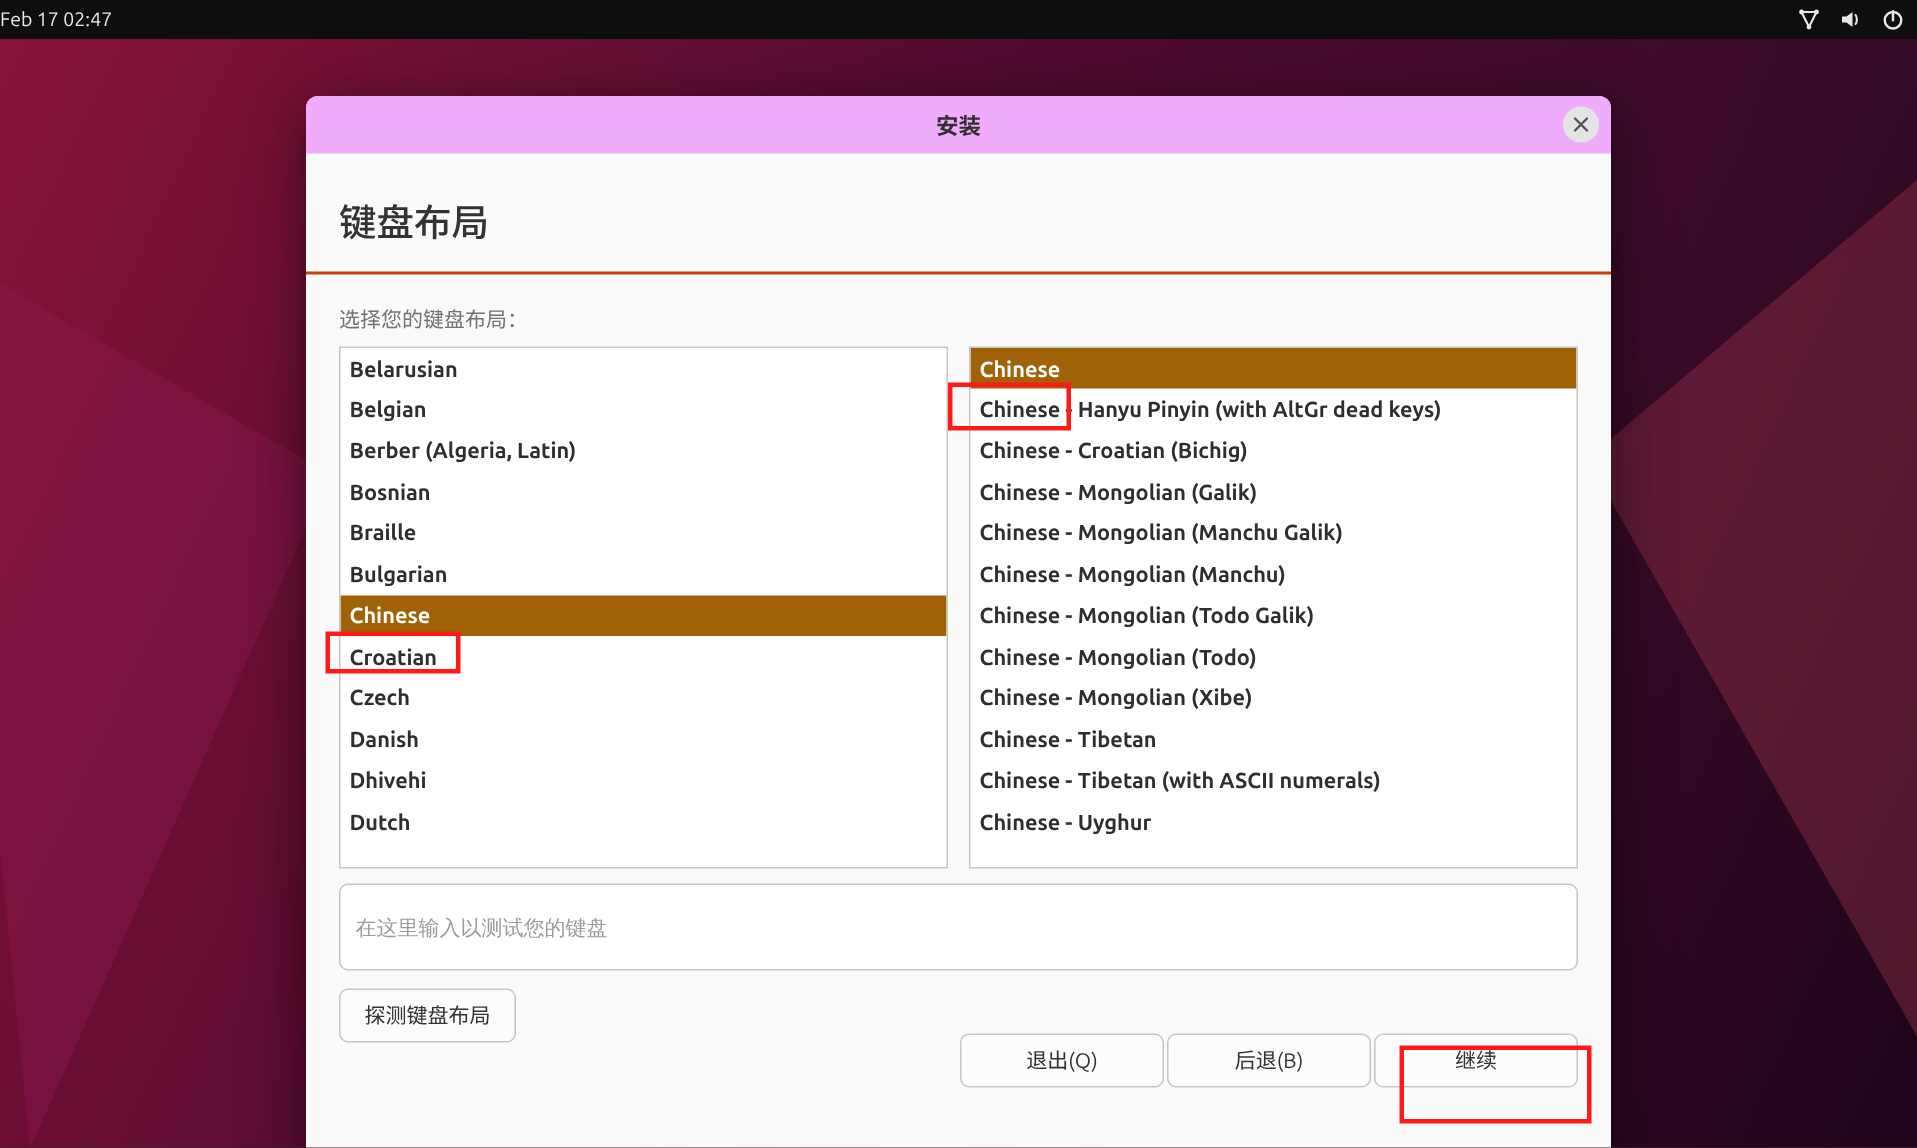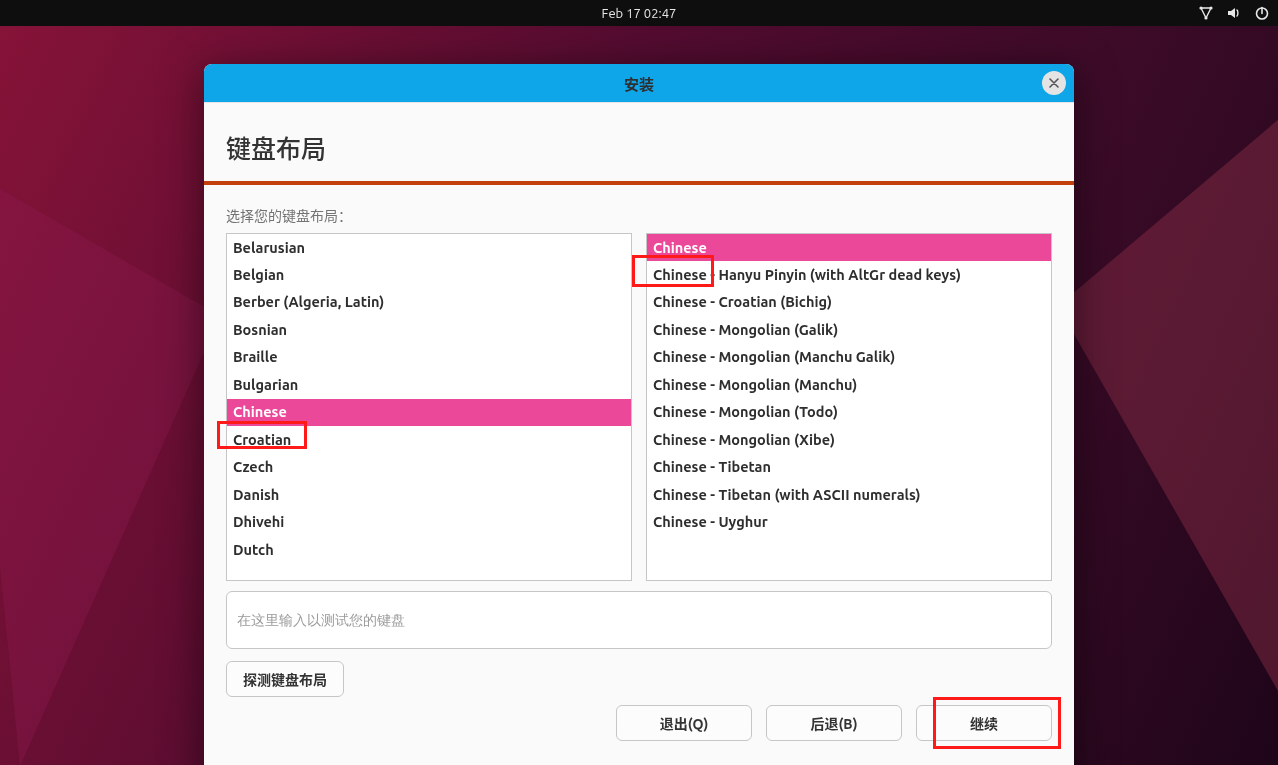--- a/index.html
+++ b/index.html
@@ -14,21 +14,20 @@
   }
   
   .topbar {
     position: absolute;
     top: 0; left: 0; right: 0;
     height: 26px;
     background: #0e0e0e;
     color: #e7e7e7;
     display: flex;
     align-items: center;
-    justify-content: center;
     font-size: 13px;
   }
   .topbar .sys-right {
     position: absolute;
     right: 8px;
     top: 0;
     height: 26px;
     display: flex;
     align-items: center;
     gap: 12px;
@@ -66,21 +65,21 @@
   }
   .titlebar {
     height: 38px;
     border-bottom: 1px solid #e5e5e5;
     display: flex;
     align-items: center;
     justify-content: center;
     position: relative;
     font-weight: 600;
     font-size: 15px;
-    background: #0ea5e9;
+    background: #f0abfc;
     border-radius: 8px 8px 0 0;
   }
   .titlebar .close {
     position: absolute;
     right: 8px;
     top: 50%;
     transform: translateY(-50%);
     width: 24px; height: 24px;
     border-radius: 50%;
     background: #e4e4e4;
@@ -96,21 +95,21 @@
     flex: 1;
     display: flex;
     flex-direction: column;
     position: relative;
   }
   .heading-row {
     padding: 26px 22px 16px 22px;
     font-size: 25px;
     font-weight: 500;
     color: #333;
-    border-bottom: 4px solid #c2410c;
+    border-bottom: 2px solid #c2410c;
   }
   .subtext {
     padding: 20px 22px 8px 22px;
     font-size: 14px;
     color: #737373;
   }
   .lists {
     display: flex;
     gap: 14px;
     padding: 0 22px;
@@ -125,61 +124,59 @@
     font-size: 14.5px;
     color: #2e2e2e;
   }
   .listbox .item {
     padding: 2.5px 6px;
     line-height: 1.55;
     cursor: default;
     white-space: nowrap;
   }
   .listbox .item.selected {
-    background: #ec4899;
+    background: #a16207;
     color: #fff;
   }
   .test-input {
     margin: 10px 22px 0 22px;
   }
   .test-input input {
     width: 100%;
     box-sizing: border-box;
     padding: 20px 10px;
     font-size: 14px;
     border: 1px solid #c6c6c6;
     border-radius: 6px;
     background: #fff;
     color: #333;
   }
   .test-input input::placeholder { color: #9b9b9b; }
   .detect-btn-row {
     padding: 12px 22px 0 22px;
-    font-weight: bold;
   }
   .btn {
     display: inline-flex;
     align-items: center;
     justify-content: center;
     padding: 7px 16px;
     font-size: 14px;
     border: 1px solid #c6c6c6;
     border-radius: 6px;
     background: #fcfcfc;
     color: #333;
     cursor: pointer;
     user-select: none;
   }
   .nav-buttons {
     position: absolute;
     right: 22px;
-    bottom: 50px;
-    display: flex;
-    gap: 14px;
-    font-weight: bold;
+    bottom: 66px;
+    display: flex;
+    gap: 2px;
   }
   .nav-buttons .btn { min-width: 102px; }
 
   
   .hl {
     position: absolute;
     border: 3px solid #ff1a1a;
     pointer-events: none;
     box-sizing: border-box;
     z-index: 50;
@@ -255,20 +252,21 @@
             <div class="item">Dhivehi</div>
             <div class="item">Dutch</div>
           </div>
         <div class="listbox" id="variant-list">
             <div class="item selected">Chinese</div>
             <div class="item">Chinese - Hanyu Pinyin (with AltGr dead keys)</div>
             <div class="item">Chinese - Croatian (Bichig)</div>
             <div class="item">Chinese - Mongolian (Galik)</div>
             <div class="item">Chinese - Mongolian (Manchu Galik)</div>
             <div class="item">Chinese - Mongolian (Manchu)</div>
+            <div class="item">Chinese - Mongolian (Todo Galik)</div>
             <div class="item">Chinese - Mongolian (Todo)</div>
             <div class="item">Chinese - Mongolian (Xibe)</div>
             <div class="item">Chinese - Tibetan</div>
             <div class="item">Chinese - Tibetan (with ASCII numerals)</div>
             <div class="item">Chinese - Uyghur</div>
           </div>
       </div>
 
       <div class="test-input">
         <input type="text" placeholder="在这里输入以测试您的键盘" style="">

